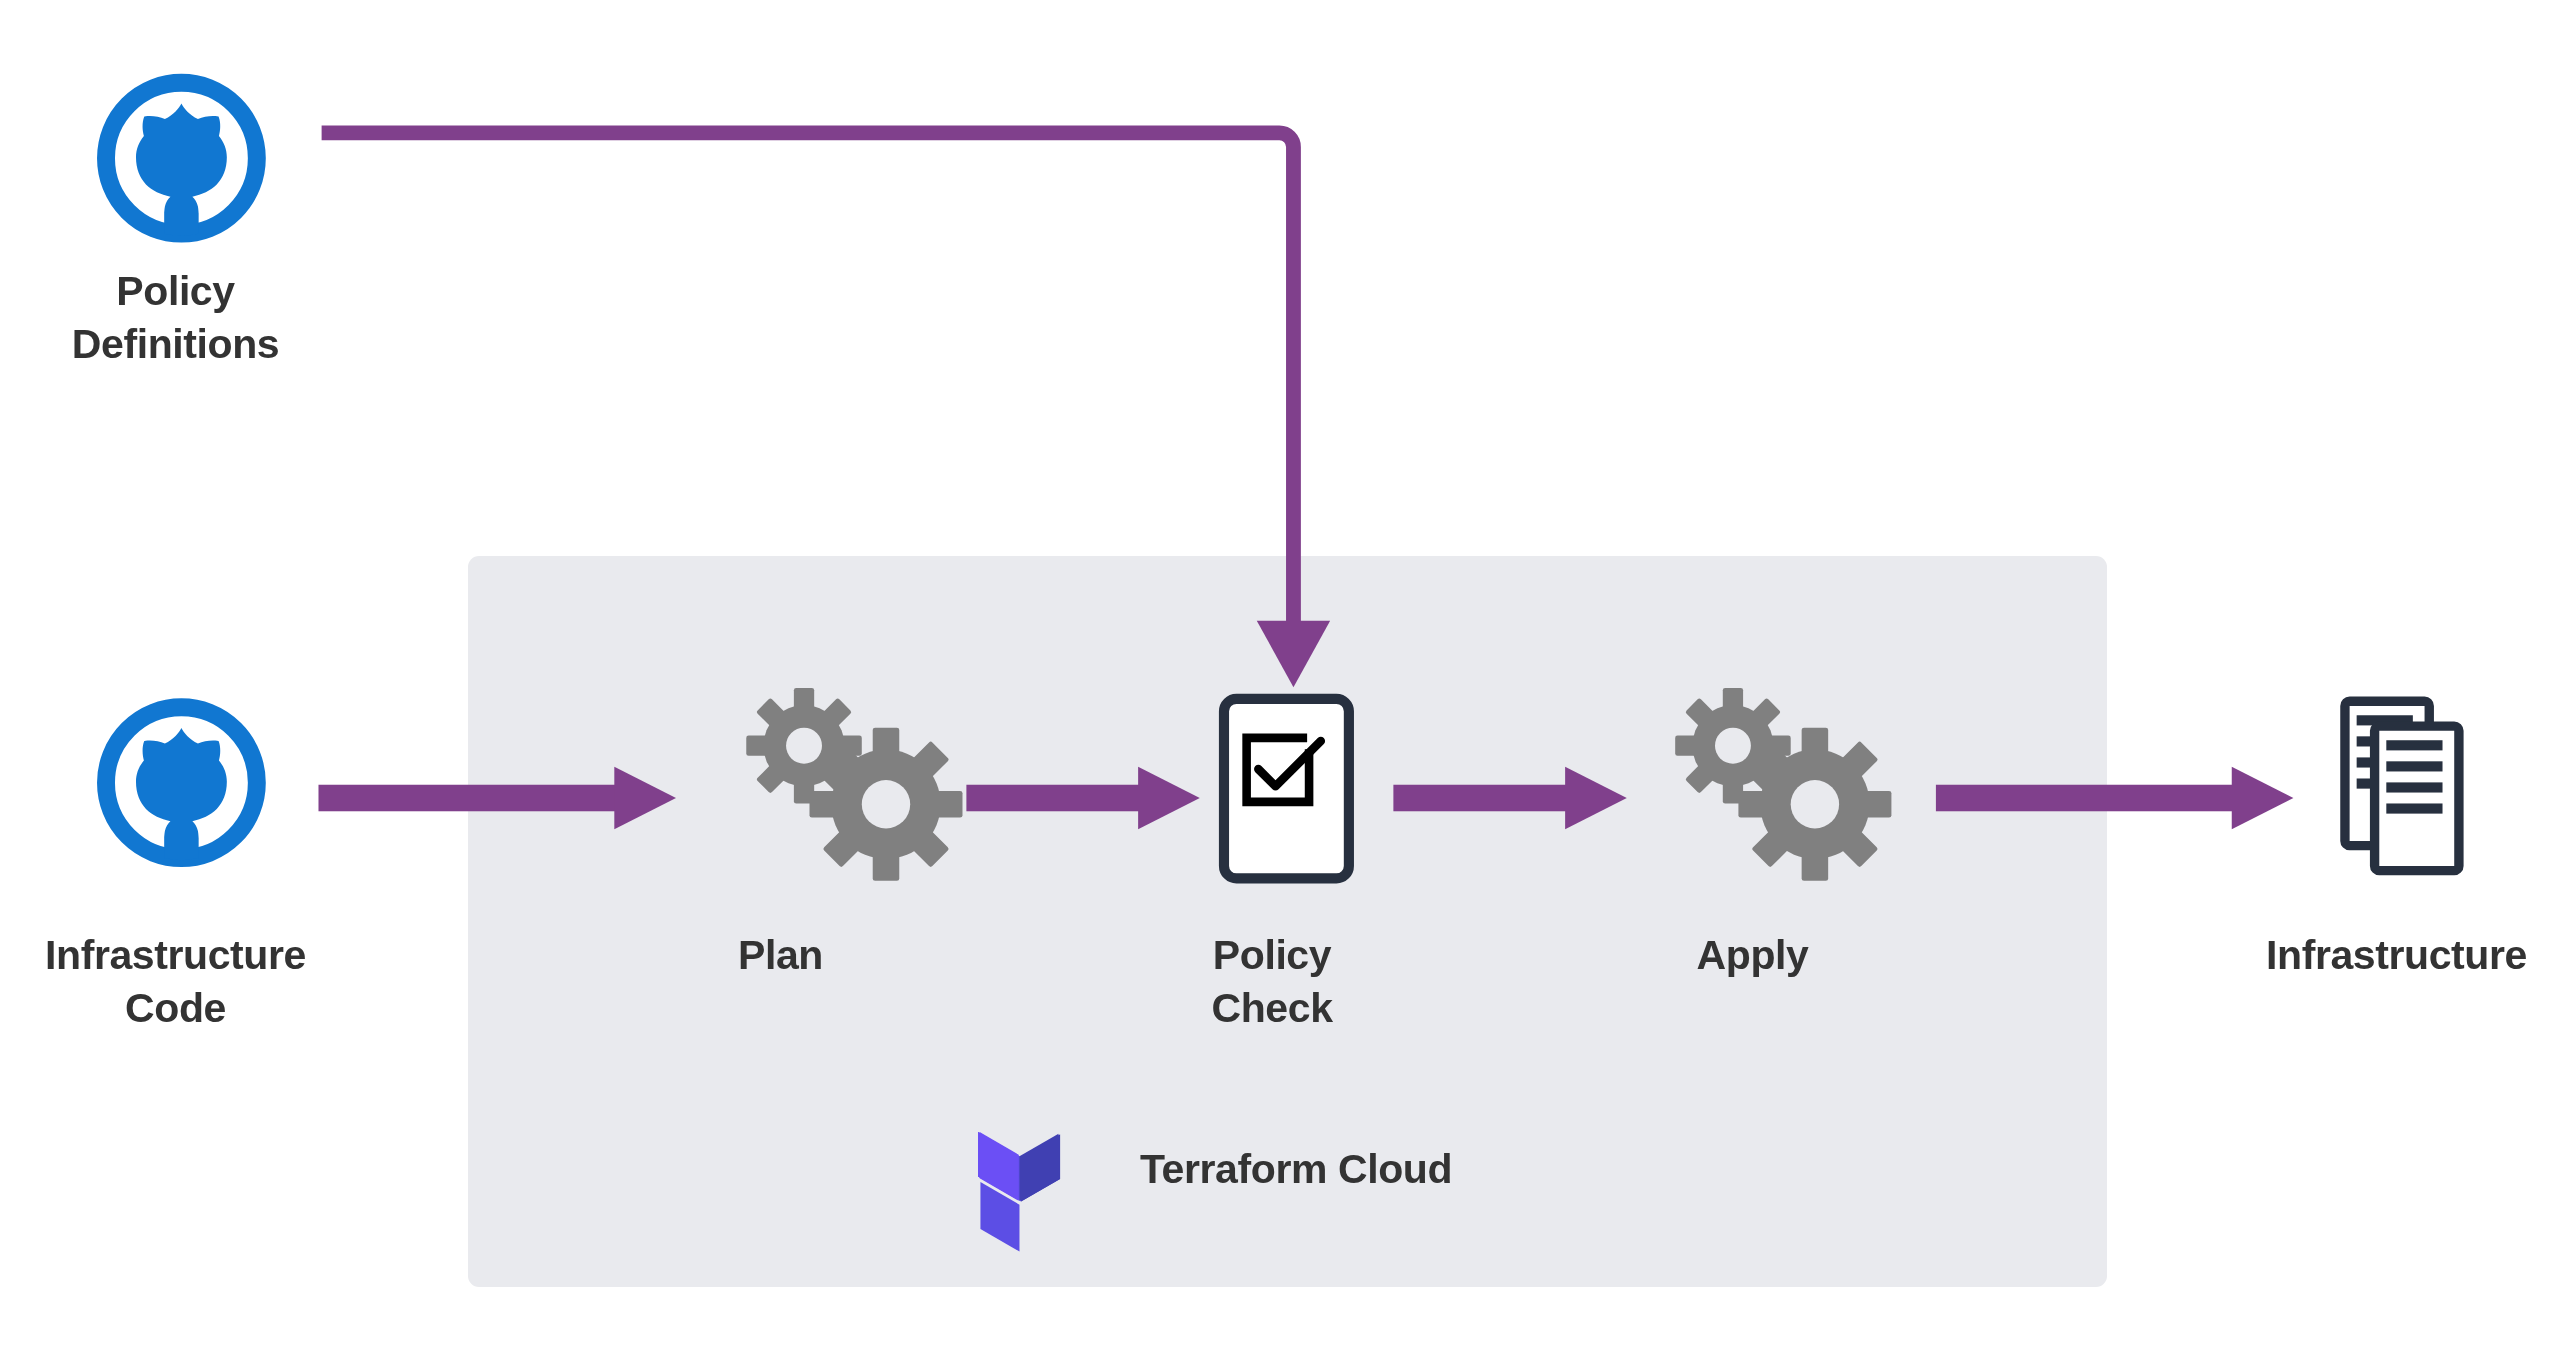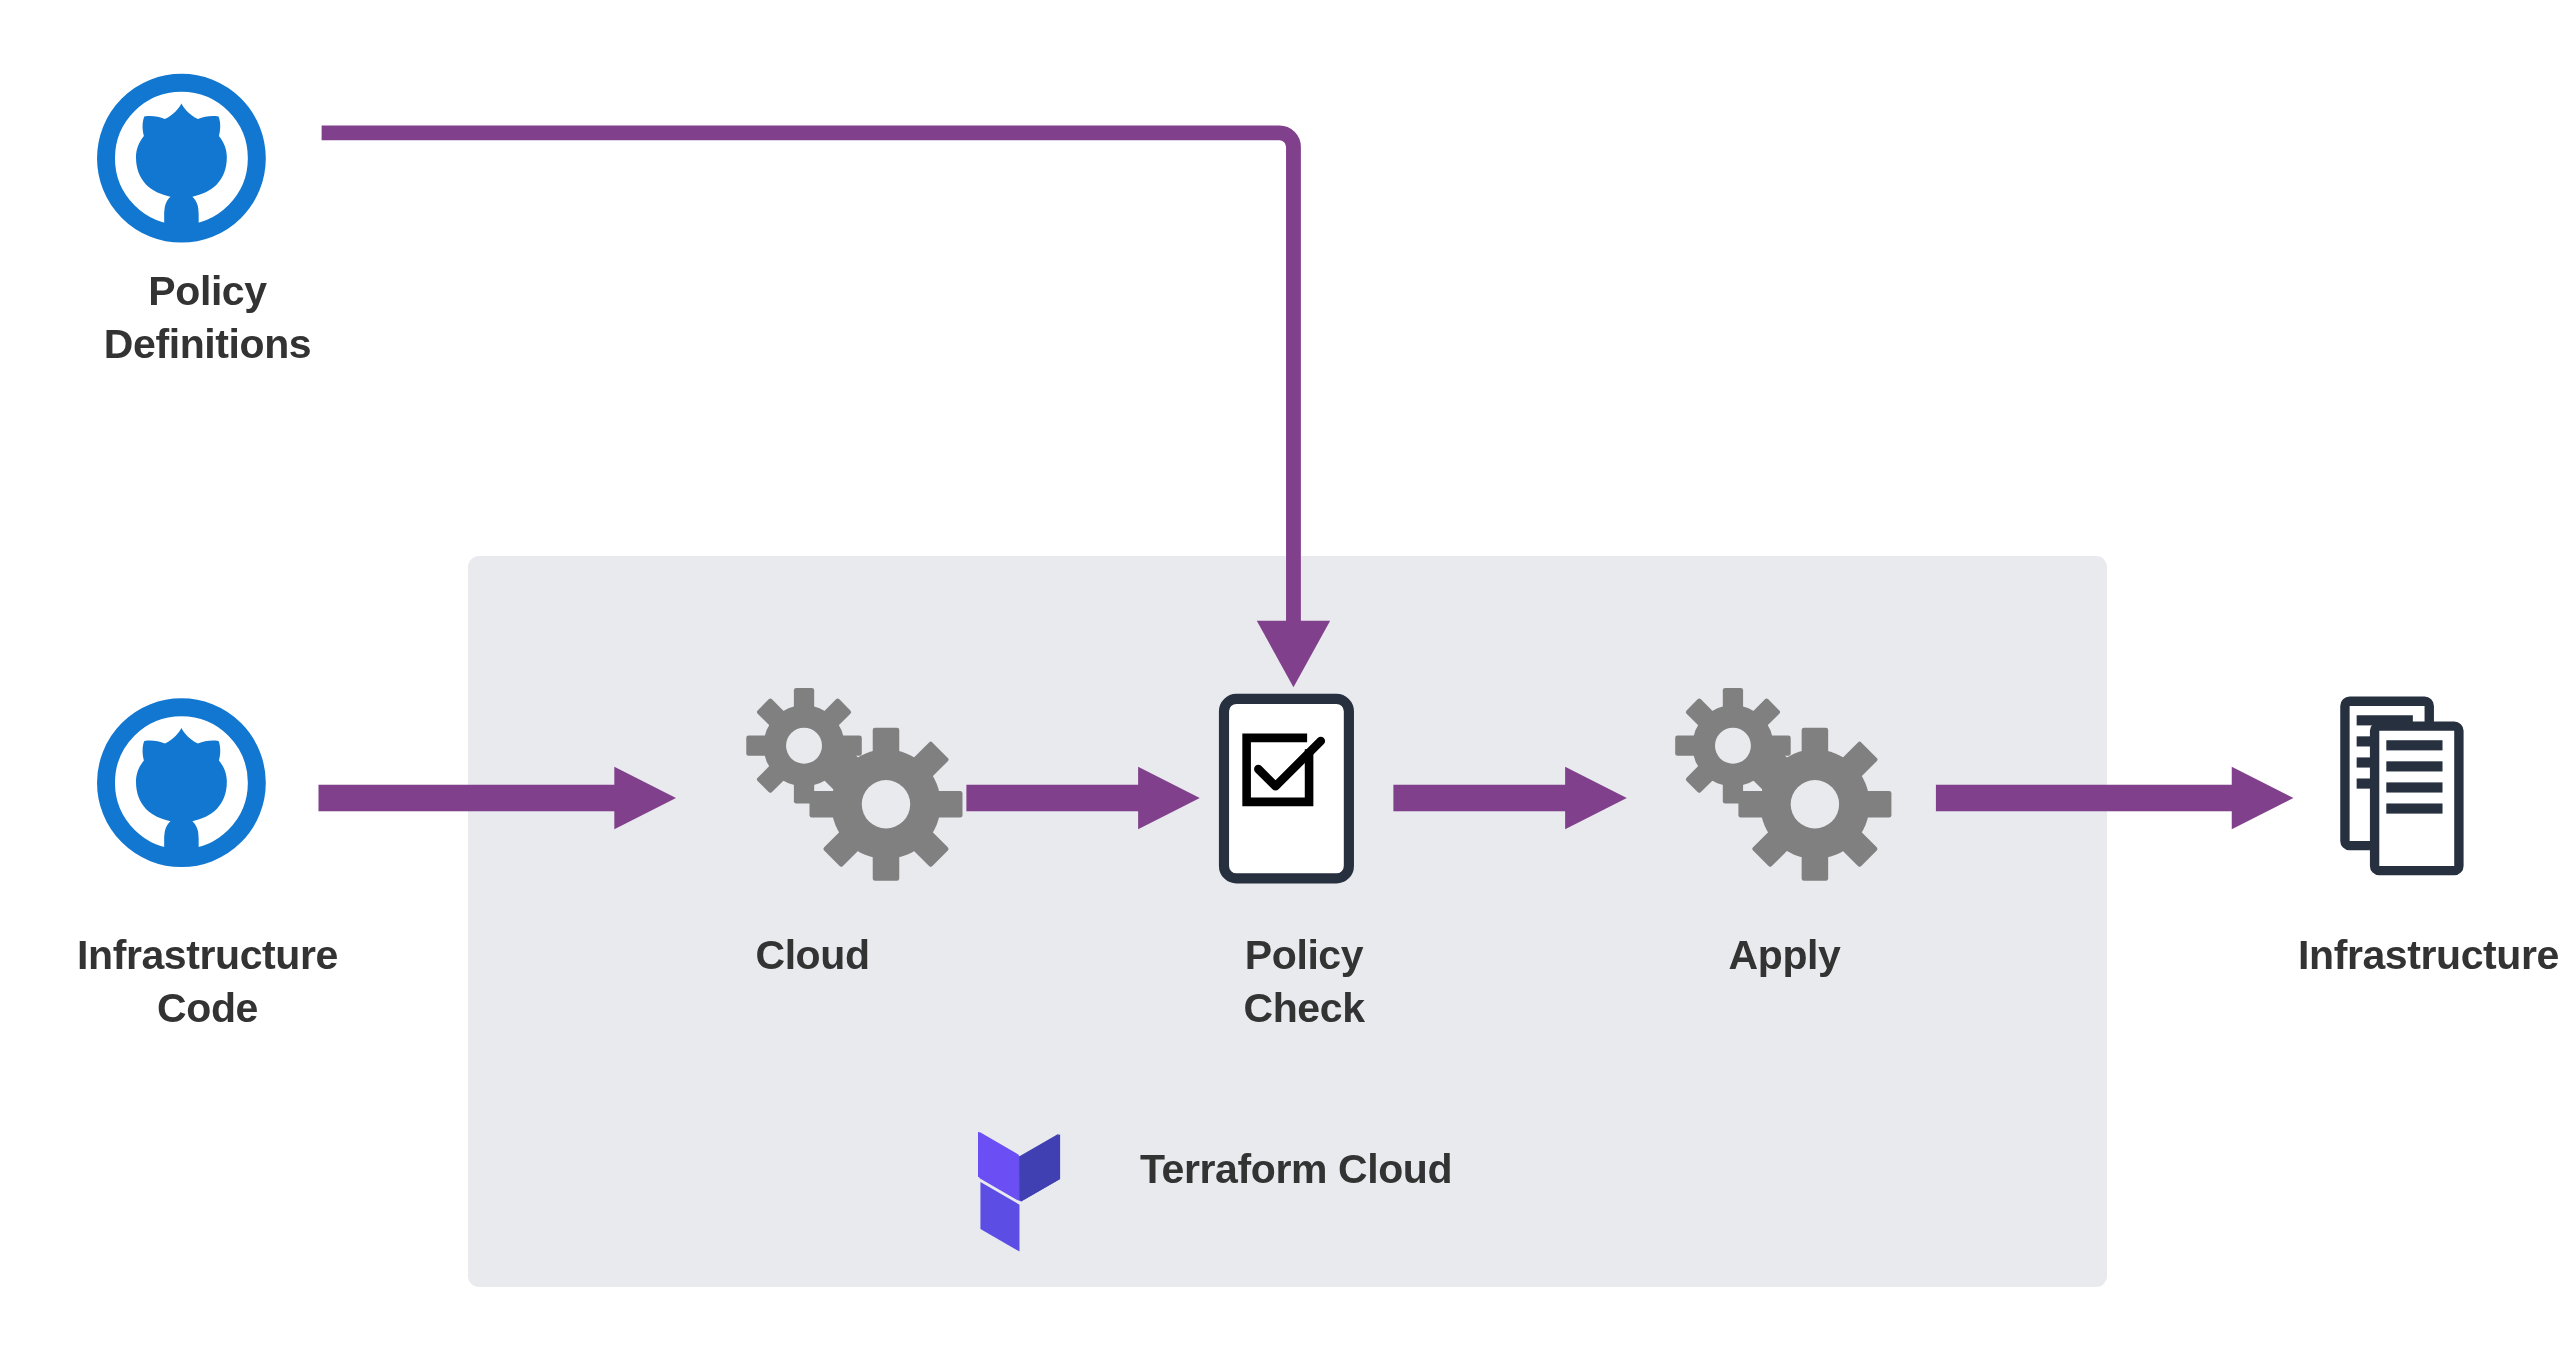--- a/index.html
+++ b/index.html
@@ -32,21 +32,20 @@
   
   .node-label {
     position: absolute;
     text-align: center;
     font-weight: bold;
     color: #333333;
     font-size: 41px;
     line-height: 1.30;
     letter-spacing: -0.4px;
     white-space: pre-line;
-    margin-left: 32px;
   }
 
   
   #vec {
     position: absolute;
     left: 0; top: 0;
     width: 2576px;
     height: 1347px;
     pointer-events: none;
   }
@@ -250,21 +249,21 @@
     </g>
 
   </svg>
 
   <div class="node-label" style="left:0px; top:265px; width:351px;">Policy
 Definitions</div>
 
   <div class="node-label" style="left:0px; top:929px; width:351px;">Infrastructure
 Code</div>
 
-  <div class="node-label" style="left:687px; top:929px; width:187px;">Cloud</div>
+  <div class="node-label" style="left:687px; top:929px; width:187px;">Plan</div>
 
   <div class="node-label" style="left:1159px; top:929px; width:226px;">Policy
 Check</div>
 
   <div class="node-label" style="left:1659px; top:929px; width:187px;text-align:center;">Apply</div>
 
   <div class="node-label" style="left:2217px; top:929px; width:359px;">Infrastructure</div>
 
   <div id="tfc-brand">
     <div style="width:86px;height:137px;"></div>

